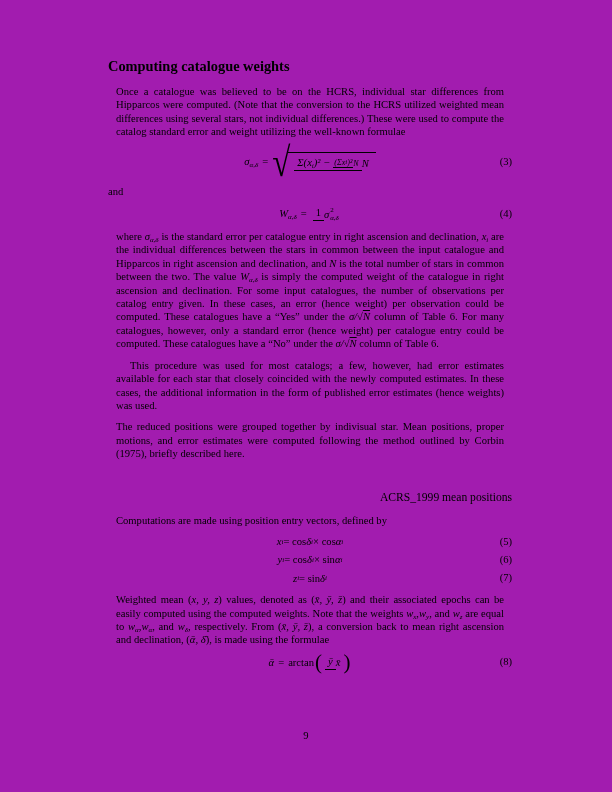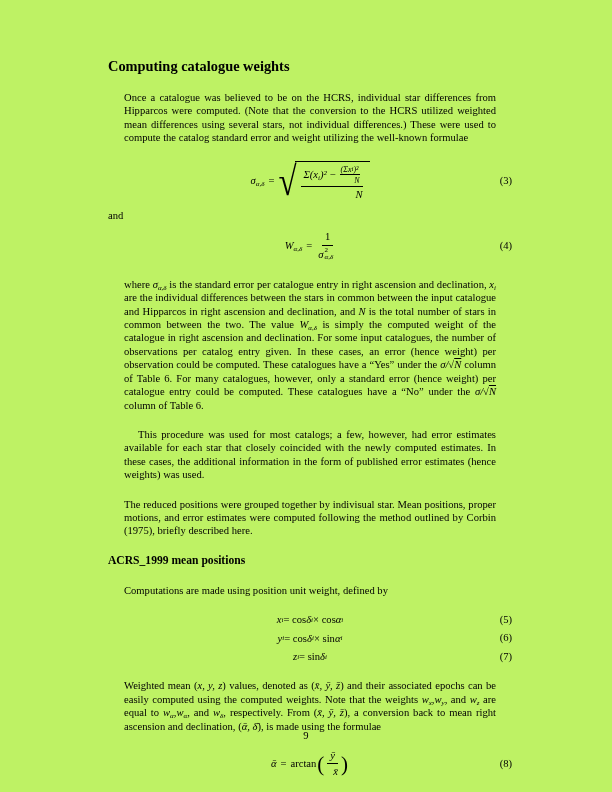--- a/index.html
+++ b/index.html
@@ -1,19 +1,19 @@
 <!DOCTYPE html>
 <html><head>
 <meta charset="utf-8">
 <style>
   html,body { margin:0; padding:0; background:#ffffff; }
   .page {
     position:relative;
     width:612px; height:792px;
-    background:#bef264;
+    background:#a21caf;
     color:#000000;
     font-family:"Liberation Serif","DejaVu Serif",serif;
     font-size:10.6px;
     line-height:13.4px;
     overflow:hidden;
   }
   .content {
     position:absolute;
     left:108px; top:58px;
     width:404px;
@@ -23,25 +23,25 @@
     font-size:14.4px;
     line-height:17px;
     font-weight:bold;
     margin:0 0 10px 0;
     text-align:left;
   }
   h1.sec.later { margin-top:20px; }
   h2.subsec {
     font-size:11.6px;
     line-height:14px;
-    font-weight:bold;
-    margin:15px 0 9px 0;
-    text-align:left;
-  }
-  p.body { margin:16px; }
+    font-weight:normal;
+    margin:30px 0 9px 0;
+    text-align:right;
+  }
+  p.body { margin:8px; }
   p.indent { text-indent:14px; }
   p.andline { margin:2px 0; text-align:left; }
 
   
   .eqrow {
     position:relative;
     display:flex;
     justify-content:center;
     align-items:center;
     margin:8px 0;
@@ -61,22 +61,21 @@
     font-style:italic;
     font-size:7px;
     line-height:0;
     vertical-align:-2px;
   }
   .run-it { font-style:italic; }
   .run-itov { font-style:italic; text-decoration:overline; }
 
   .frac {
     display:inline-flex;
-    flex-direction:column;
-    align-items:flex-end;
+    align-items:flex-start;
     vertical-align:middle;
     margin:0 2px;
   }
   .frac > .num {
     display:inline-flex;
     align-items:center;
     justify-content:center;
     border-bottom:1px solid #000;
     padding:0 3px 1px 3px;
   }
@@ -179,21 +178,21 @@
 
     <p class="body"><span class="run-rm">where </span><span class="run-it">σ</span><sub class="run-sub">α,δ</sub><span class="run-rm"> is the standard error per catalogue entry in right ascension and declination, </span><span class="run-it">x</span><sub class="run-sub">i</sub><span class="run-rm"> are the individual differences between the stars in common between the input catalogue and Hipparcos in right ascension and declination, and </span><span class="run-it">N</span><span class="run-rm"> is the total number of stars in common between the two. The value </span><span class="run-it">W</span><sub class="run-sub">α,δ</sub><span class="run-rm"> is simply the computed weight of the catalogue in right ascension and declination. For some input catalogues, the number of observations per catalog entry given. In these cases, an error (hence weight) per observation could be computed. These catalogues have a “Yes” under the </span><span class="run-it">σ/</span><span class="run-rm">√</span><span class="run-itov">N</span><span class="run-rm"> column of Table 6. For many catalogues, however, only a standard error (hence weight) per catalogue entry could be computed. These catalogues have a “No” under the </span><span class="run-it">σ/</span><span class="run-rm">√</span><span class="run-itov">N</span><span class="run-rm"> column of Table 6.</span></p>
 
     <p class="body indent">This procedure was used for most catalogs; a few, however, had error estimates available for each star that closely coincided with the newly computed estimates. In these cases, the additional information in the form of published error estimates (hence weights) was used.</p>
 
 
     <p class="body">The reduced positions were grouped together by indivisual star.  Mean positions, proper motions, and error estimates were computed following the method outlined by Corbin (1975), briefly described here.</p>
 
     <h2 class="subsec">ACRS_1999 mean positions</h2>
 
-    <p class="body">Computations are made using position unit weight, defined by</p>
+    <p class="body">Computations are made using position entry vectors, defined by</p>
 
     <div class="eqrow tight">
       <span class="math">
           <span class="run-it">x</span>
           <sub class="run-sub">i</sub>
           <span class="run-rm"> = cos </span>
           <span class="run-it">δ</span>
           <sub class="run-sub">i</sub>
           <span class="run-rm"> × cos </span>
           <span class="run-it">α</span>

